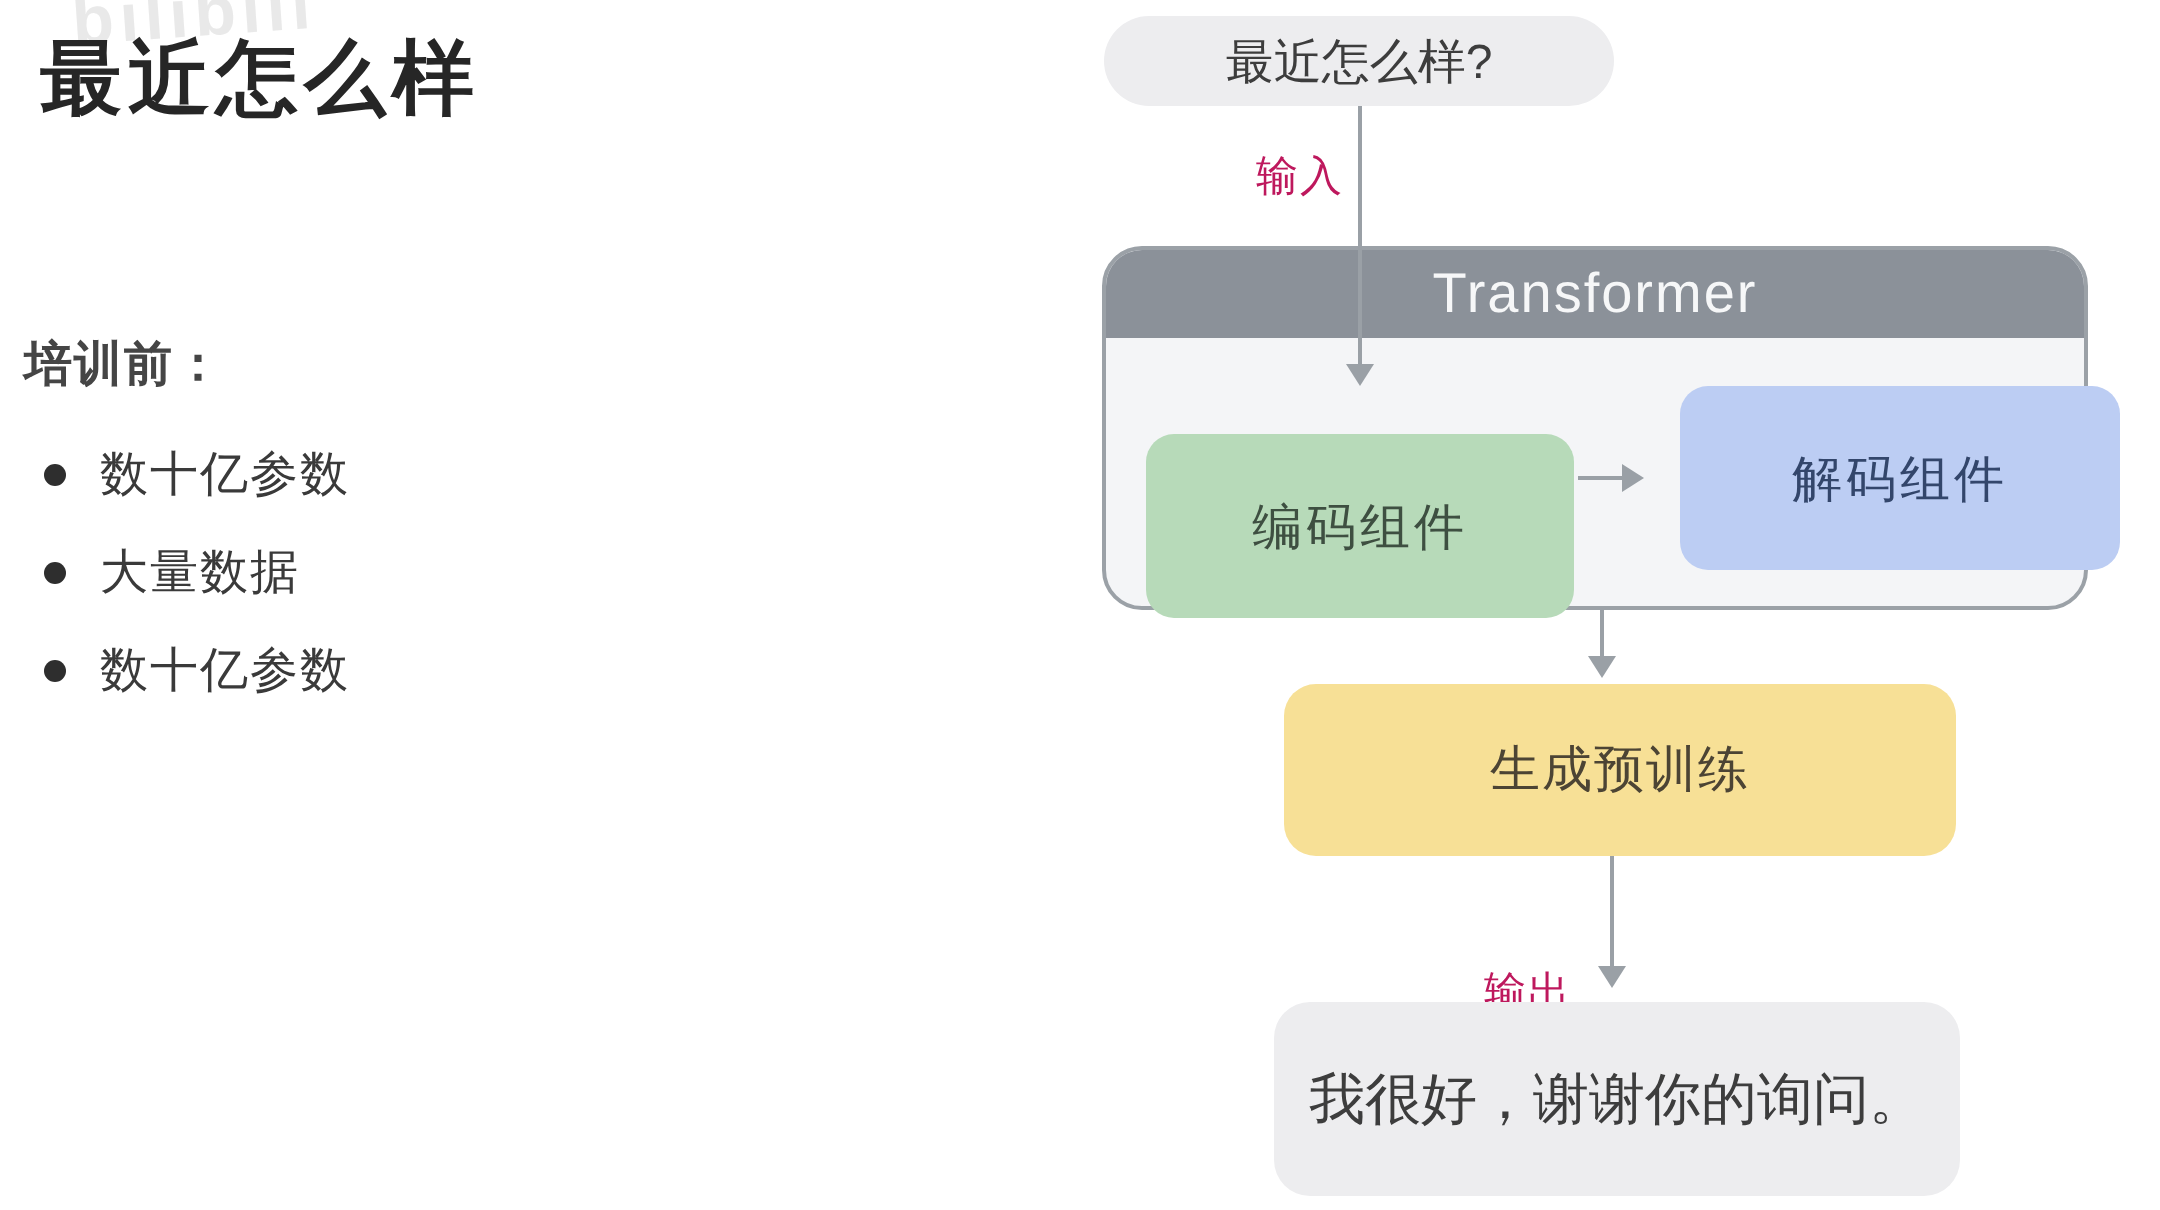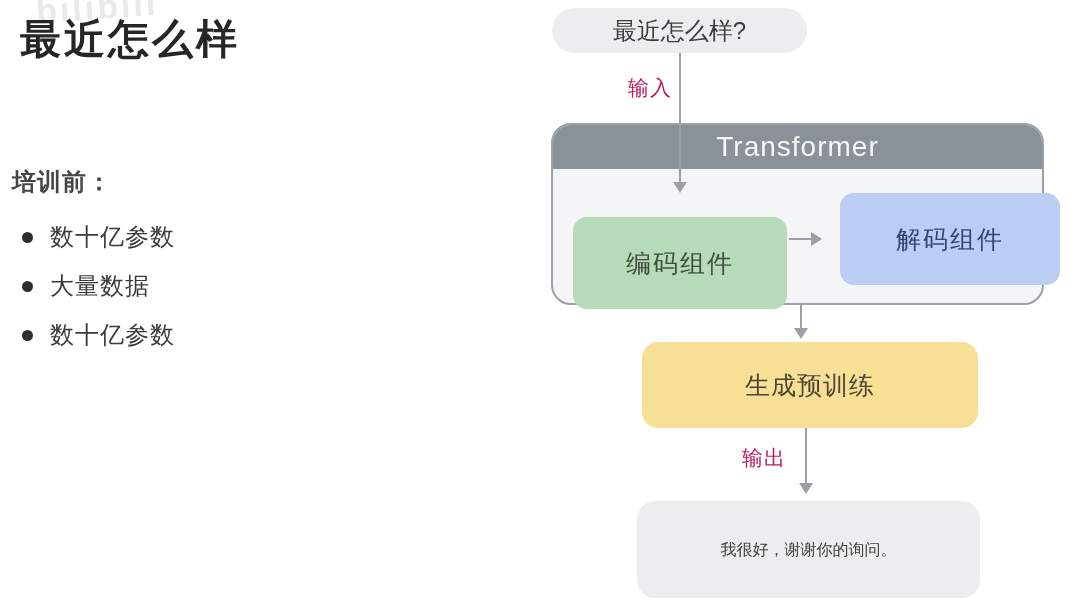--- a/index.html
+++ b/index.html
@@ -37,42 +37,42 @@
   }
   .bullet-text { font-size: 24px; color: var(--body-text, #3a3a3a); letter-spacing: 1px; }
 
   .bubble {
     position: absolute; background: var(--bubble-bg, #ededef);
     color: var(--bubble-text, #3d3d3d);
     display: flex; flex-direction: column; align-items: center; justify-content: center;
     text-align: center;
   }
   .input-bubble { left: 552px; top: 8px; width: 255px; height: 45px; border-radius: 23px; font-size: 24px; }
-  .output-bubble { left: 637px; top: 501px; width: 343px; height: 97px; border-radius: 18px; font-size: 16px; line-height: 37px; }
+  .output-bubble { left: 637px; top: 501px; width: 343px; height: 97px; border-radius: 18px; font-size: 28px; line-height: 37px; }
 
   .vline { position: absolute; width: 2px; background: var(--arrow, #9aa0a6); z-index: 5; }
   .line-input  { left: 679px; top: 53px;  height: 129px; }
   .line-mid    { left: 800px; top: 305px; height: 23px; }
   .line-output { left: 805px; top: 428px; height: 55px; }
 
   .arrow-down {
     position: absolute; width: 0; height: 0; z-index: 5;
     border-left: 7px solid transparent; border-right: 7px solid transparent;
     border-top: 11px solid var(--arrow, #9aa0a6);
   }
   .head-input  { left: 673px; top: 182px; }
   .head-mid    { left: 794px; top: 328px; }
   .head-output { left: 799px; top: 483px; }
 
   .flow-label {
     position: absolute; font-size: 21px; color: #be185d;
     text-align: right; letter-spacing: 1px;
   }
   .label-input  { left: 610px; top: 74px;  width: 62px; }
-  .label-output { left: 724px; top: 444px; width: 62px; }
+  .label-output { left: 724px; top: 482px; width: 62px; }
 
   .transformer {
     position: absolute; left: 551px; top: 123px; width: 493px; height: 182px;
     border: 2px solid var(--transformer-border, #9ba1a7);
     border-radius: 20px; background: var(--transformer-body-bg, #f4f5f7);
     box-sizing: border-box; overflow: hidden;
   }
   .transformer-header {
     height: 44px; background: var(--transformer-header-bg, #8b9199);
     color: #f6f7f8; font-size: 28px; letter-spacing: 1px;

